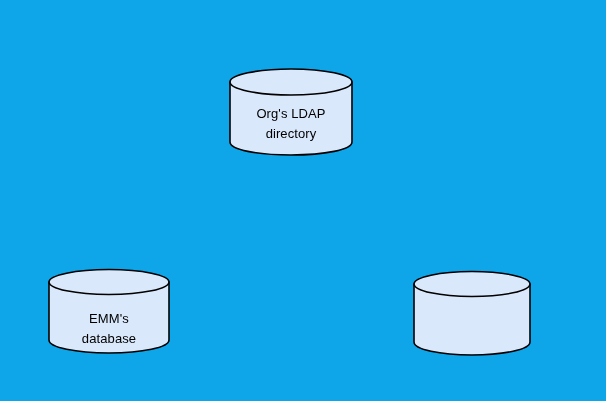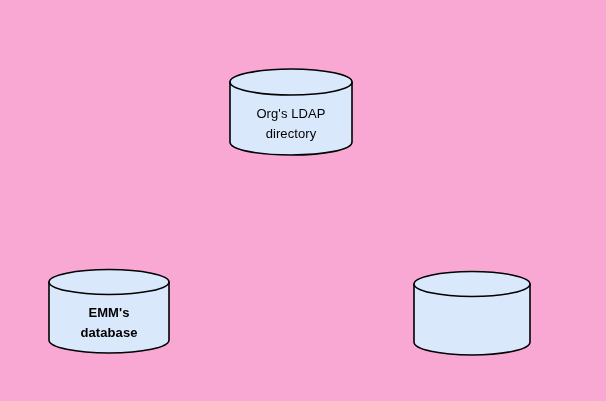--- a/index.html
+++ b/index.html
@@ -12,21 +12,21 @@
     height: 401px;
     background: #000000;
     font-family: "Liberation Sans", sans-serif;
     overflow: hidden;
   }
 
   #canvas {
     position: relative;
     width: 606px;
     height: 401px;
-    background: #f9a8d4;
+    background: #0ea5e9;
   }
 
   .db-node {
     position: absolute;
   }
 
   .db-node svg {
     display: block;
     overflow: visible;
   }
@@ -57,21 +57,21 @@
     </svg>
     <div class="db-label" style="top:36px;">Org's LDAP
 directory</div>
   </div>
 
   <div class="db-node" id="node-emm" style="left:48px; top:269px; width:122px; height:85px;">
     <svg width="122" height="85" viewBox="0 0 122 85">
       <path d="M 1 13 L 1 71 C 1 78.5 27.9 84 61 84 C 94.1 84 121 78.5 121 71 L 121 13 Z" fill="#dae8fc" stroke="#000000" stroke-width="1.6" stroke-linejoin="round"></path>
       <ellipse cx="61" cy="13" rx="60" ry="12.5" fill="#dae8fc" stroke="#000000" stroke-width="1.6"></ellipse>
     </svg>
-    <div class="db-label" style="top:34px;font-weight:bold;">EMM's
+    <div class="db-label" style="top:40px;">EMM's
 database</div>
   </div>
 
   <div class="db-node" id="node-google" style="left:413px; top:271px; width:118px; height:85px;">
     <svg width="118" height="85" viewBox="0 0 118 85">
       <path d="M 1 13 L 1 71 C 1 78.5 26.9 84 59 84 C 91.1 84 117 78.5 117 71 L 117 13 Z" fill="#dae8fc" stroke="#000000" stroke-width="1.6" stroke-linejoin="round"></path>
       <ellipse cx="59" cy="13" rx="58" ry="12.5" fill="#dae8fc" stroke="#000000" stroke-width="1.6"></ellipse>
     </svg>
   </div>
 

